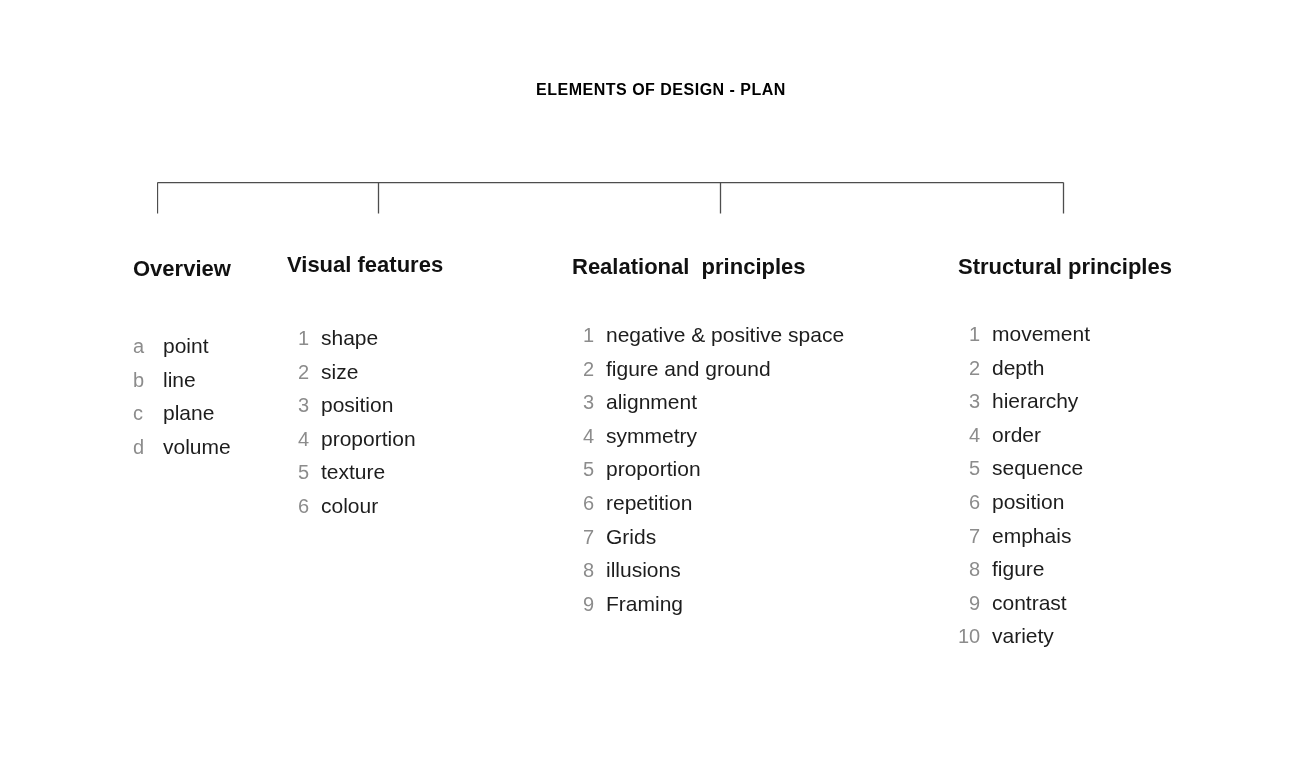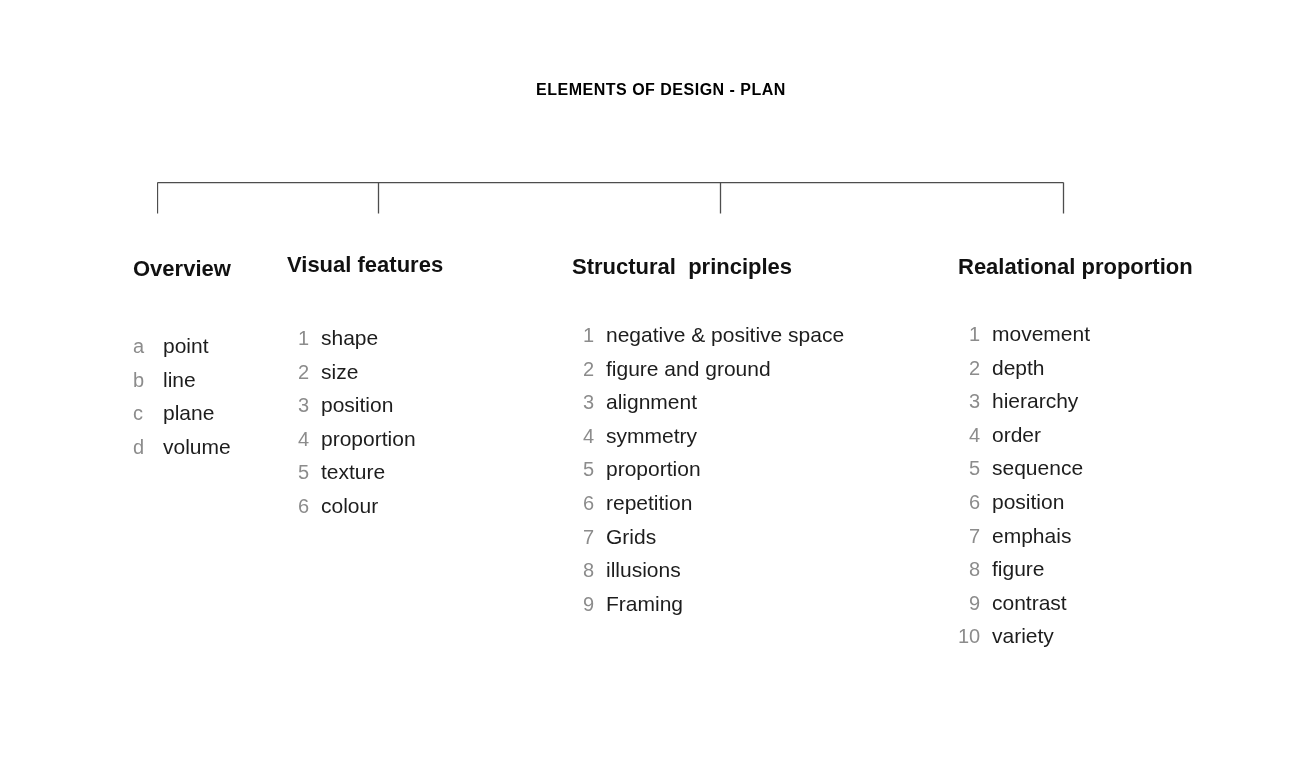--- a/index.html
+++ b/index.html
@@ -136,21 +136,21 @@
           <span class="txt">texture</span>
         </div>
         <div class="item">
           <span class="num">6</span>
           <span class="txt">colour</span>
         </div>
       </div>
   </div>
 
   <div class="column col-structural">
-    <div class="col-header">Structural  principles</div>
+    <div class="col-header">Realational  principles</div>
     <div class="items">
         <div class="item">
           <span class="num">1</span>
           <span class="txt">negative &amp; positive space</span>
         </div>
         <div class="item">
           <span class="num">2</span>
           <span class="txt">figure and ground</span>
         </div>
         <div class="item">
@@ -178,21 +178,21 @@
           <span class="txt">illusions</span>
         </div>
         <div class="item">
           <span class="num">9</span>
           <span class="txt">Framing</span>
         </div>
       </div>
   </div>
 
   <div class="column col-relational">
-    <div class="col-header">Realational proportion</div>
+    <div class="col-header">Structural principles</div>
     <div class="items">
         <div class="item">
           <span class="num">1</span>
           <span class="txt">movement</span>
         </div>
         <div class="item">
           <span class="num">2</span>
           <span class="txt">depth</span>
         </div>
         <div class="item">

